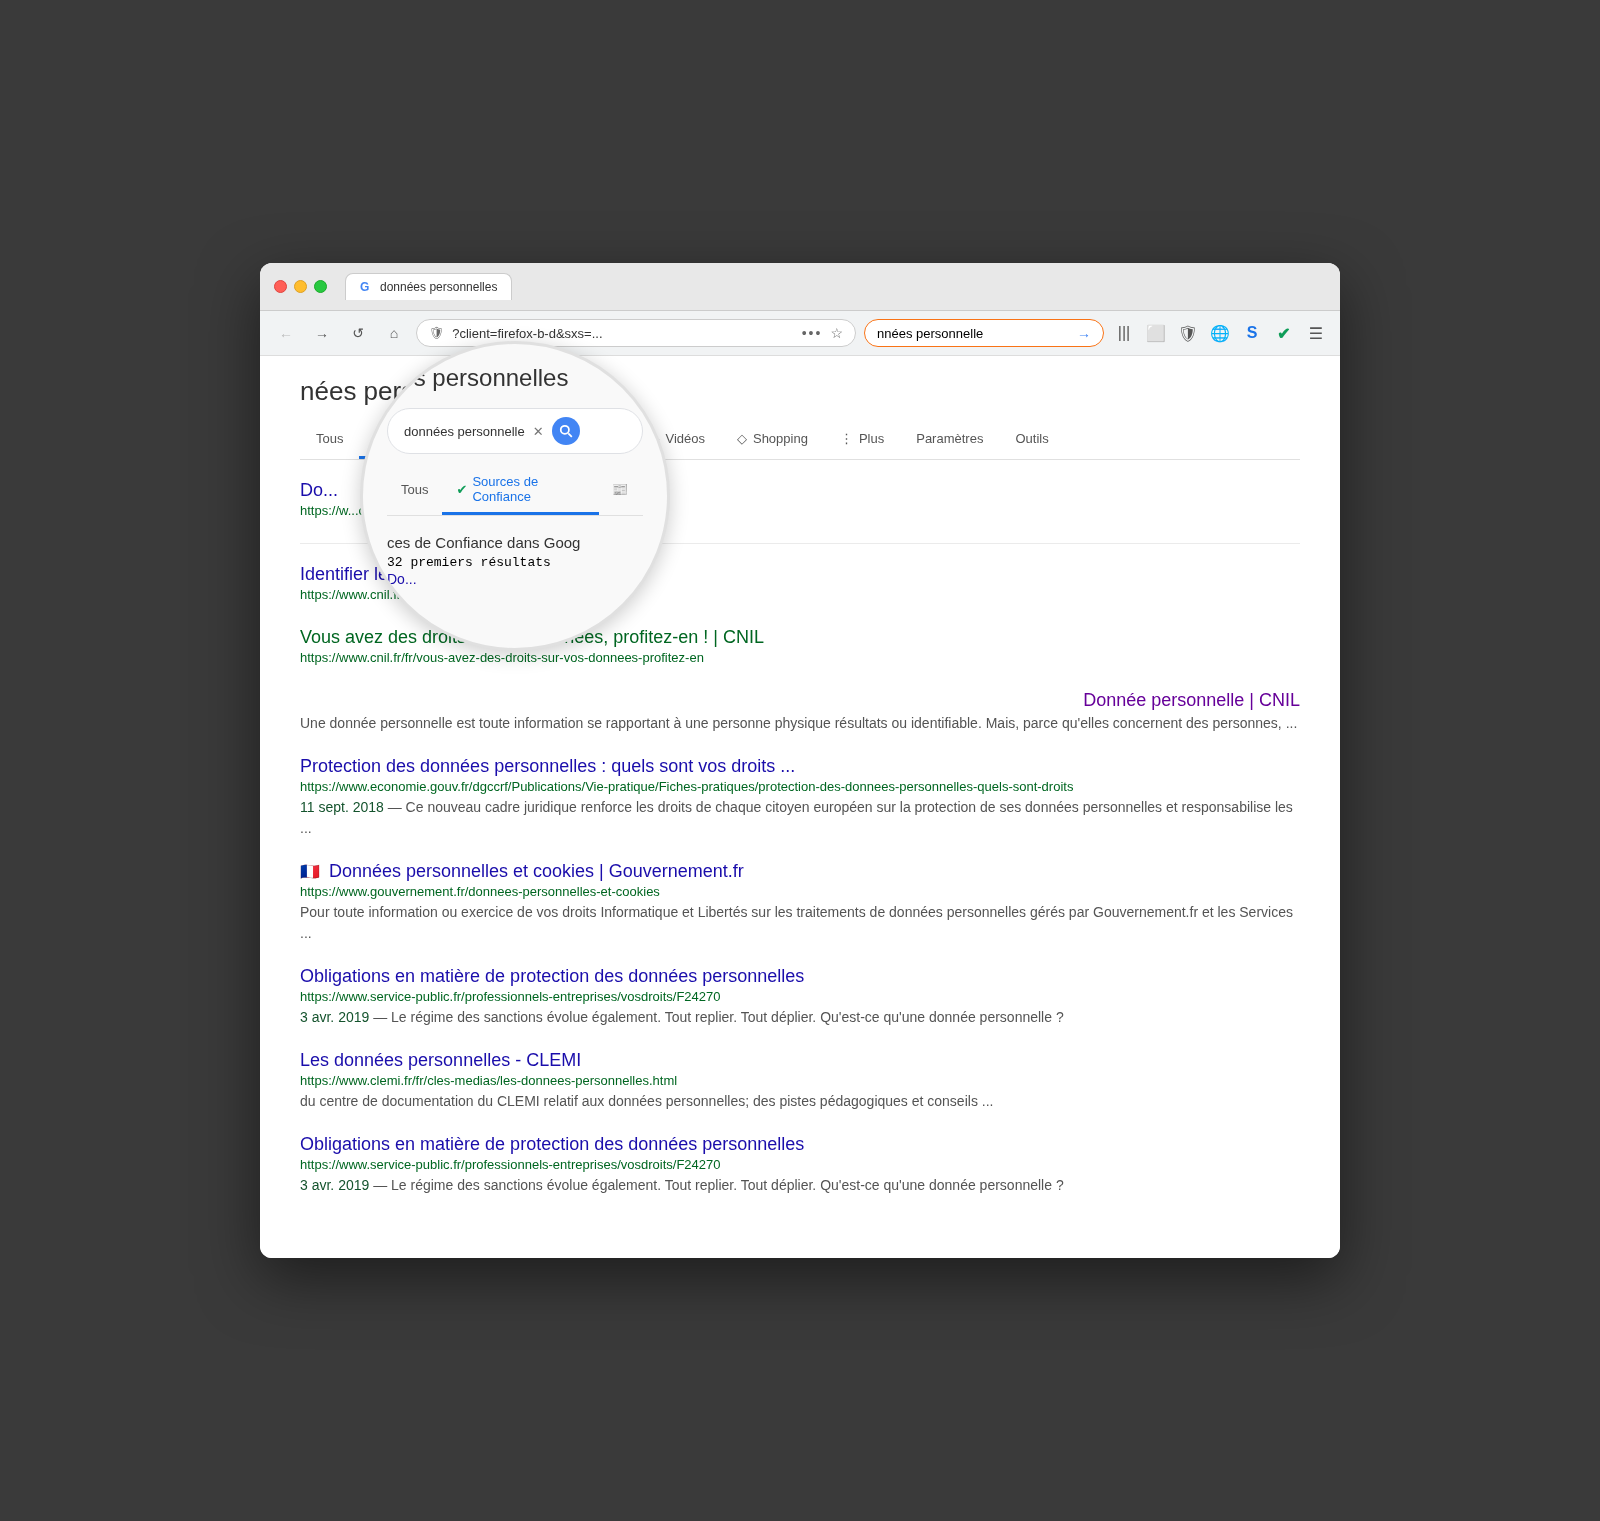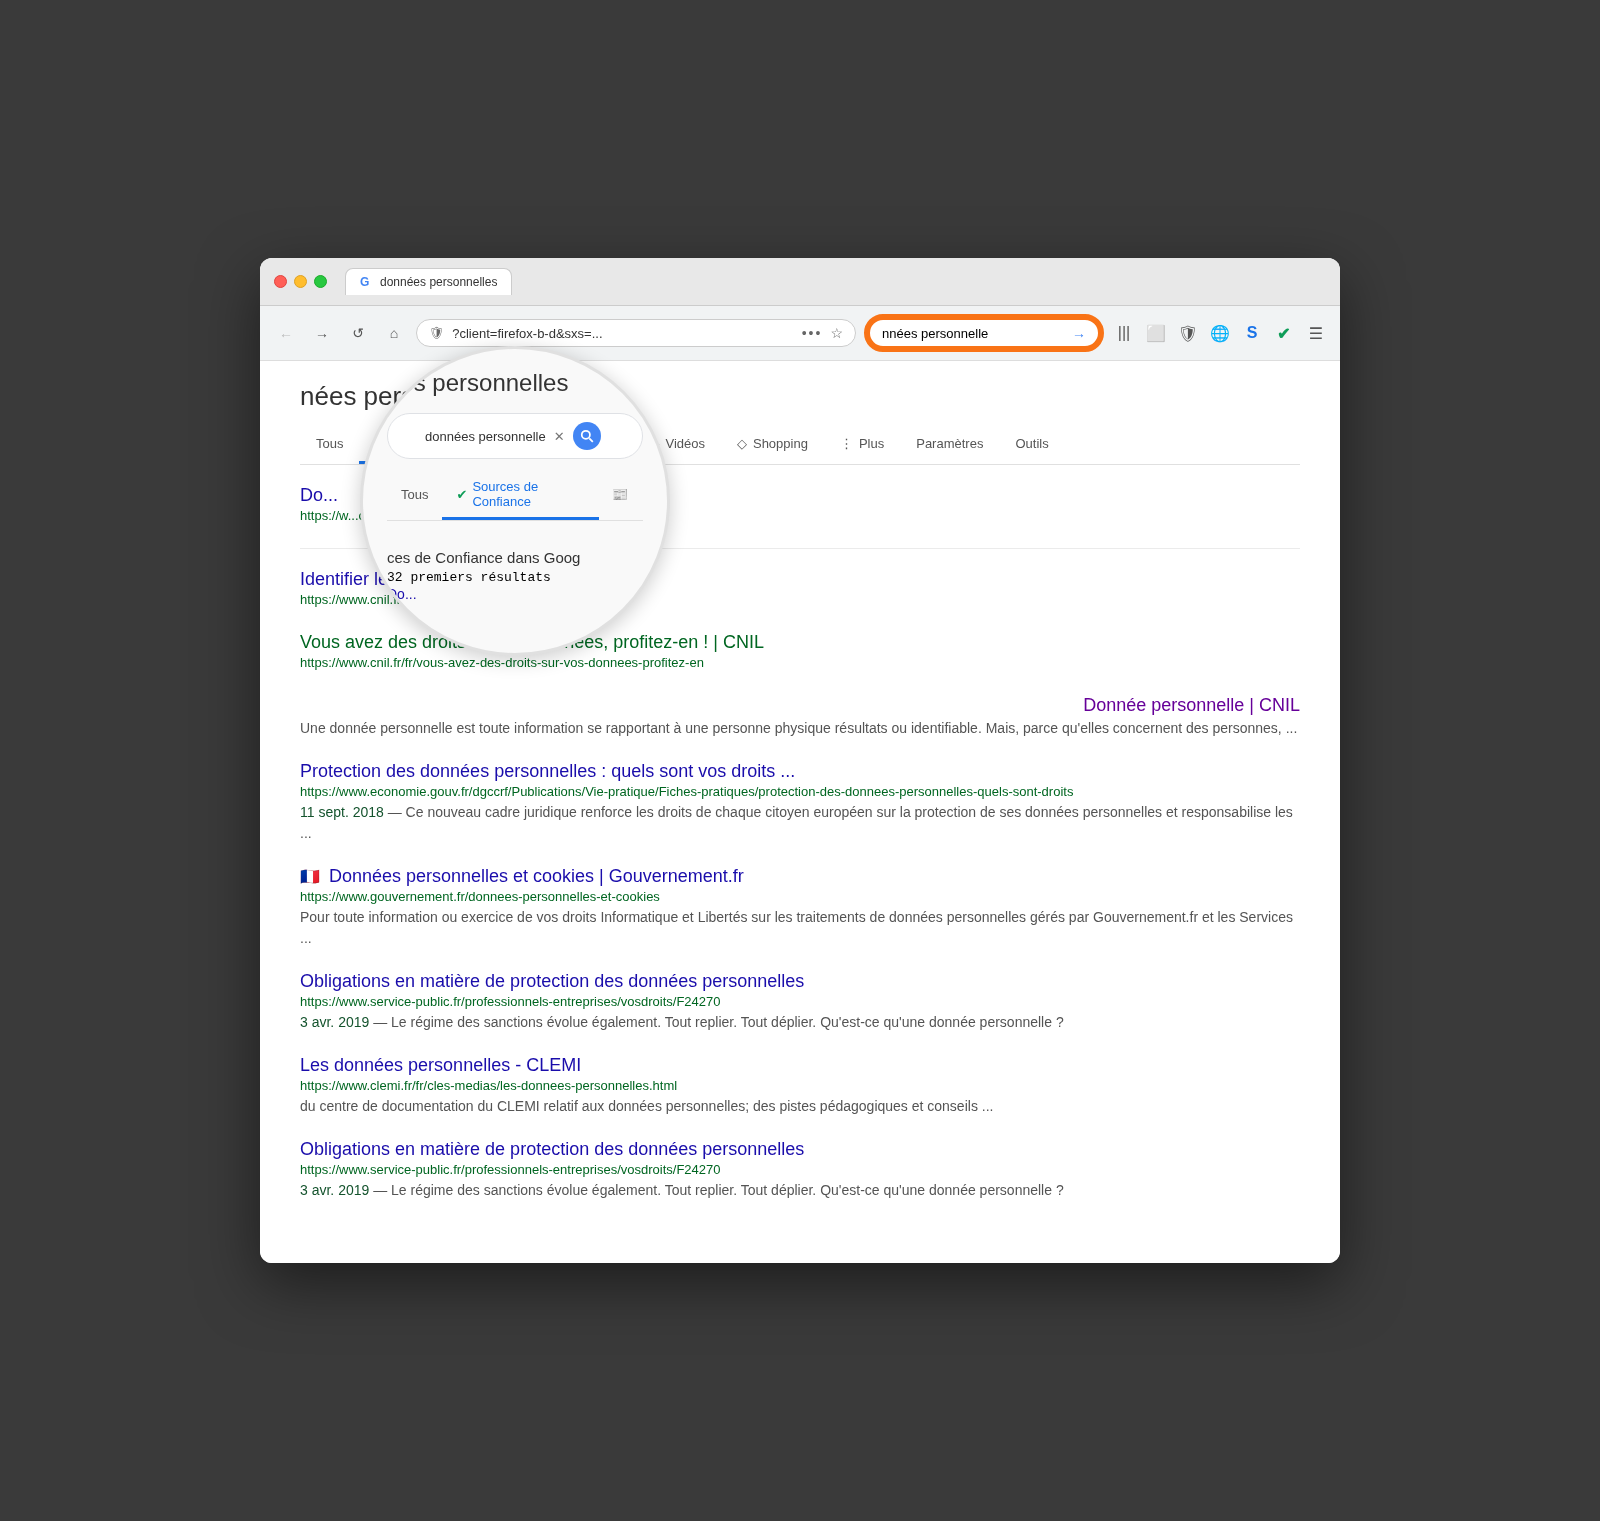--- a/index.html
+++ b/index.html
@@ -121,21 +121,21 @@
       letter-spacing: 2px;
     }
     .address-bar-bookmark {
       color: #666;
       font-size: 14px;
     }
     .search-bar-wrapper {
       display: flex;
       align-items: center;
       background: #fff;
-      border: 6px solid #f97316;
+      border: 1px solid #f97316;
       border-radius: 20px;
       padding: 5px 12px;
       gap: 4px;
       width: 240px;
     }
     .search-bar-input {
       border: none;
       outline: none;
       font-size: 13px;
       flex: 1;
@@ -374,42 +374,42 @@
       <span class="toolbar-icon">☰</span>
     </div>
   </div>
 
   <div class="content">
 
     <div class="magnifier">
       <div class="magnifier-content">
         <div class="magnifier-page-title">ées personnelles</div>
         <div class="magnifier-search-row">
-          <span style="font-size:13px;color:#333;margin-left:21px;">données personnelle</span>
+          <span style="font-size:13px;color:#333;">données personnelle</span>
           <span class="magnifier-search-x">✕</span>
           <button class="magnifier-search-btn">
             <svg width="14" height="14" viewBox="0 0 24 24" fill="none" stroke="white" stroke-width="3">
                 <circle cx="10" cy="10" r="7"></circle>
                 <line x1="16" y1="16" x2="22" y2="22"></line>
               </svg>
           </button>
         </div>
         <div class="magnifier-tabs">
           <div class="magnifier-tab">
             <span>Tous</span>
           </div>
           <div class="magnifier-tab active">
             <span style="color:#0f9d58;">✔</span>
             <span>Sources de Confiance</span>
           </div>
           <div class="magnifier-tab">
             <span>📰</span>
           </div>
         </div>
-        <div style="margin-top:28px;">
+        <div style="margin-top:18px;">
           <div class="magnifier-subheading">ces de Confiance dans Goog</div>
           <div class="magnifier-first-results">32 premiers résultats</div>
           <a class="magnifier-first-link">Do...</a>
         </div>
       </div>
     </div>
 
     <div class="google-content">
       <div class="google-page-title">nées personnelles</div>
 

